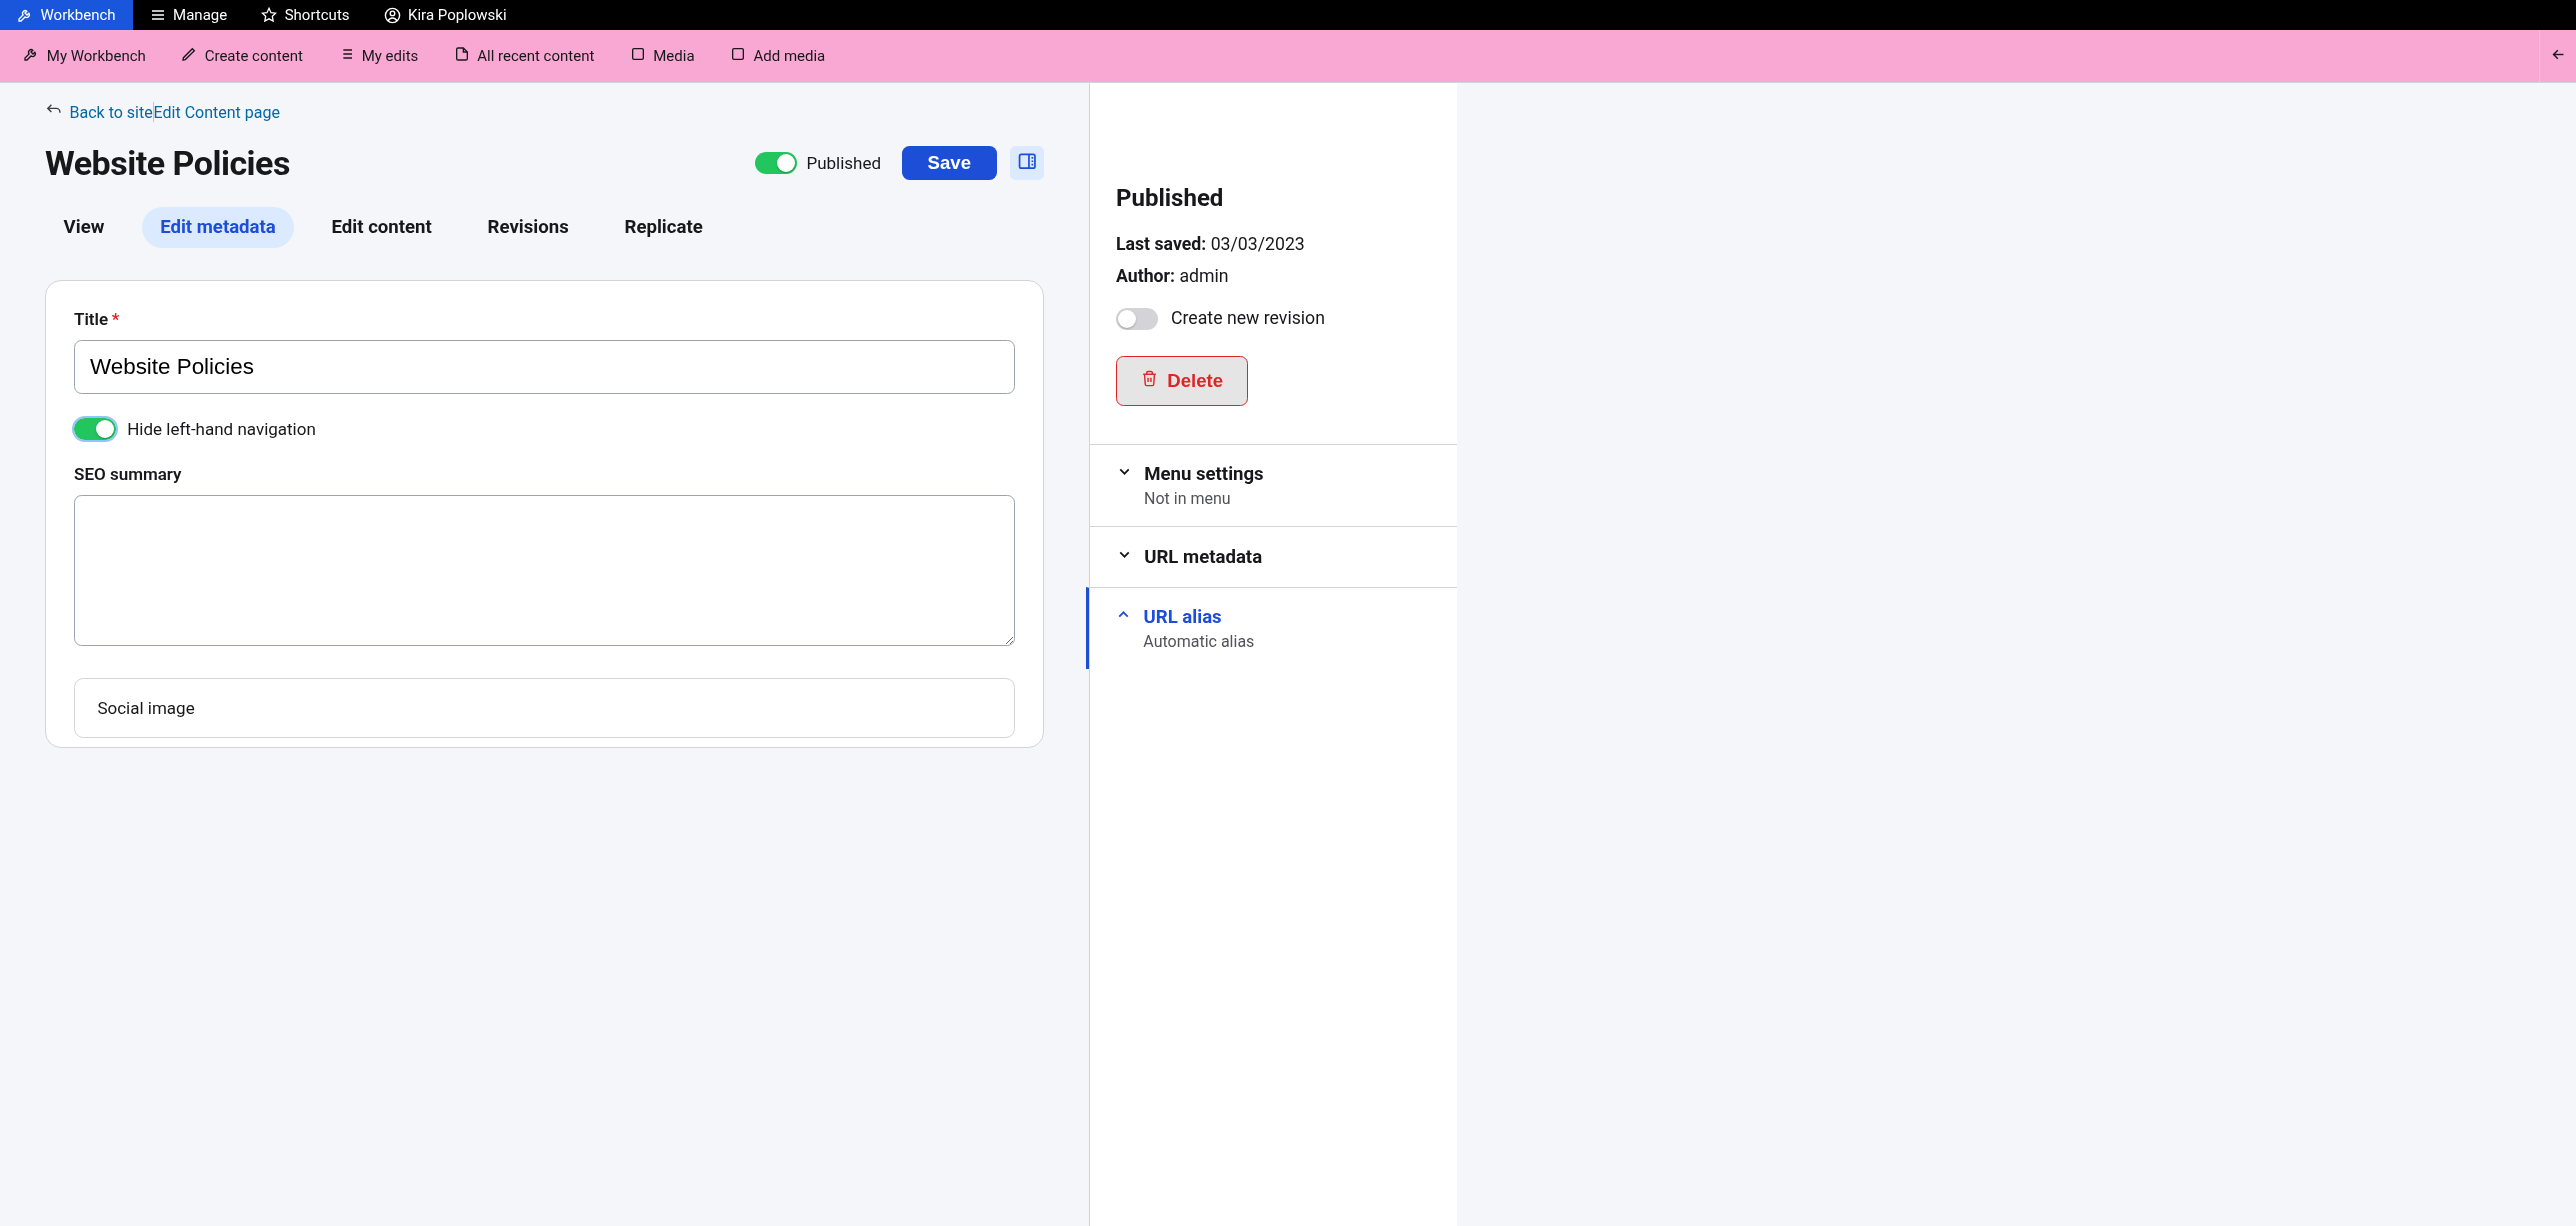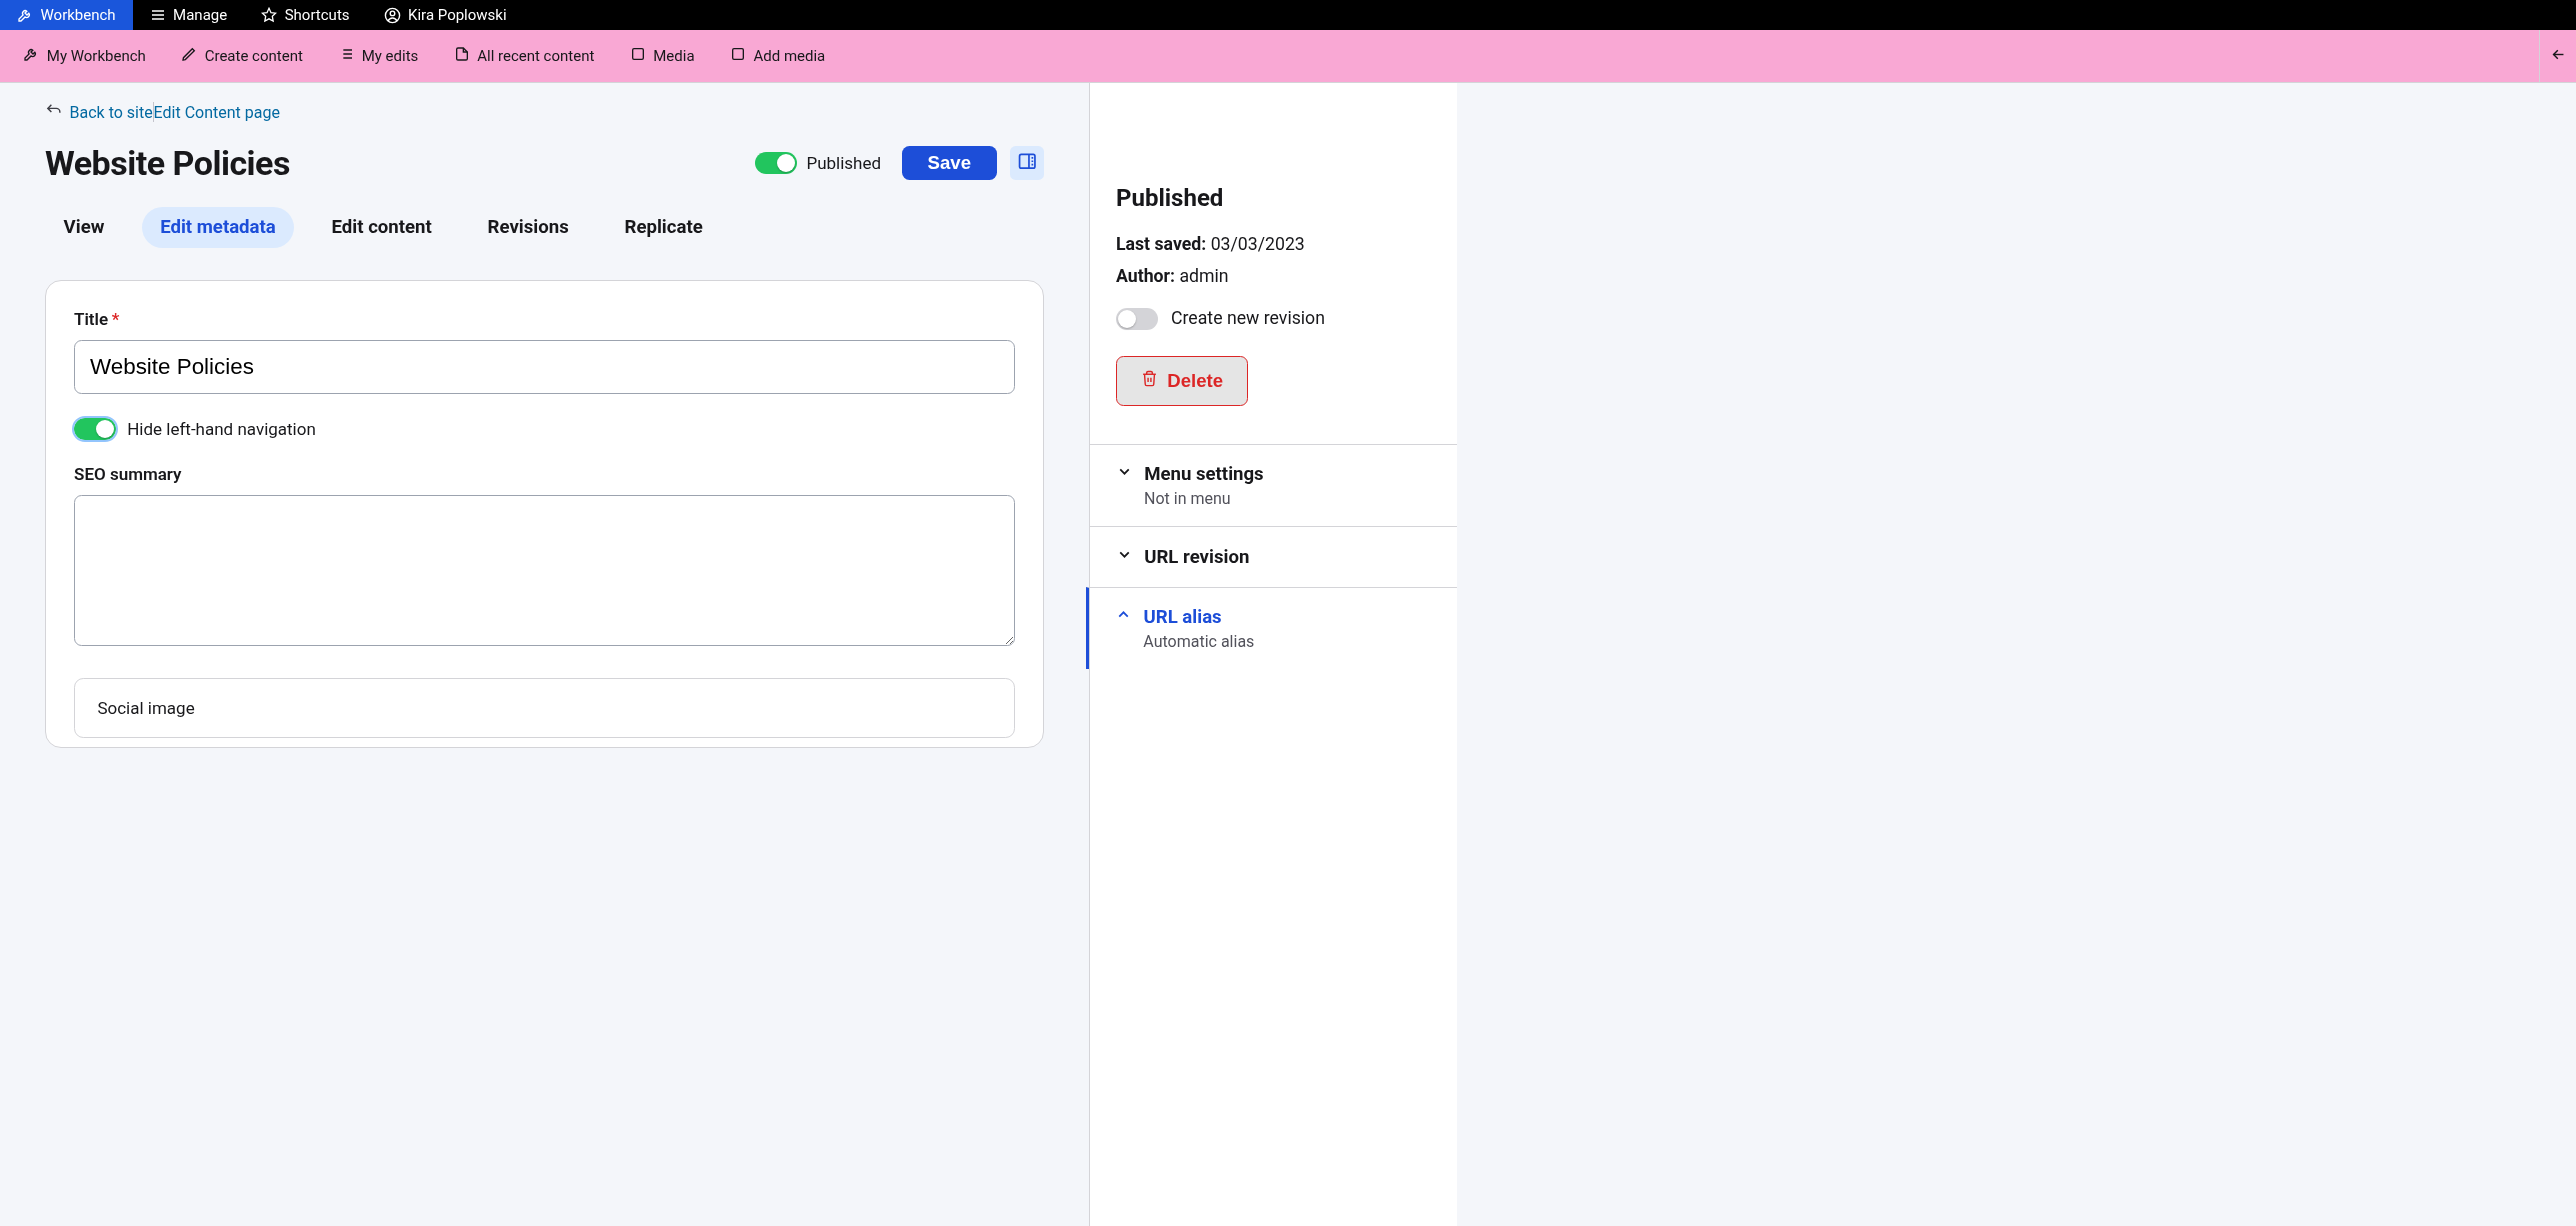--- a/index.html
+++ b/index.html
@@ -492,21 +492,21 @@
       <div class="sub">Not in menu</div>
     </div>
 
     <div class="accordion">
       <div class="hd">
         <span>
           <svg width="17" height="17" viewBox="0 0 24 24" fill="none" stroke="#18181b" stroke-width="2.5">
               <polyline points="6 9 12 15 18 9"></polyline>
             </svg>
         </span>
-        <span>URL revision</span>
+        <span>URL metadata</span>
       </div>
     </div>
 
     <div class="accordion active">
       <div class="hd">
         <span>
           <svg width="17" height="17" viewBox="0 0 24 24" fill="none" stroke="#1d4ed8" stroke-width="2.5">
               <polyline points="6 15 12 9 18 15"></polyline>
             </svg>
         </span>

